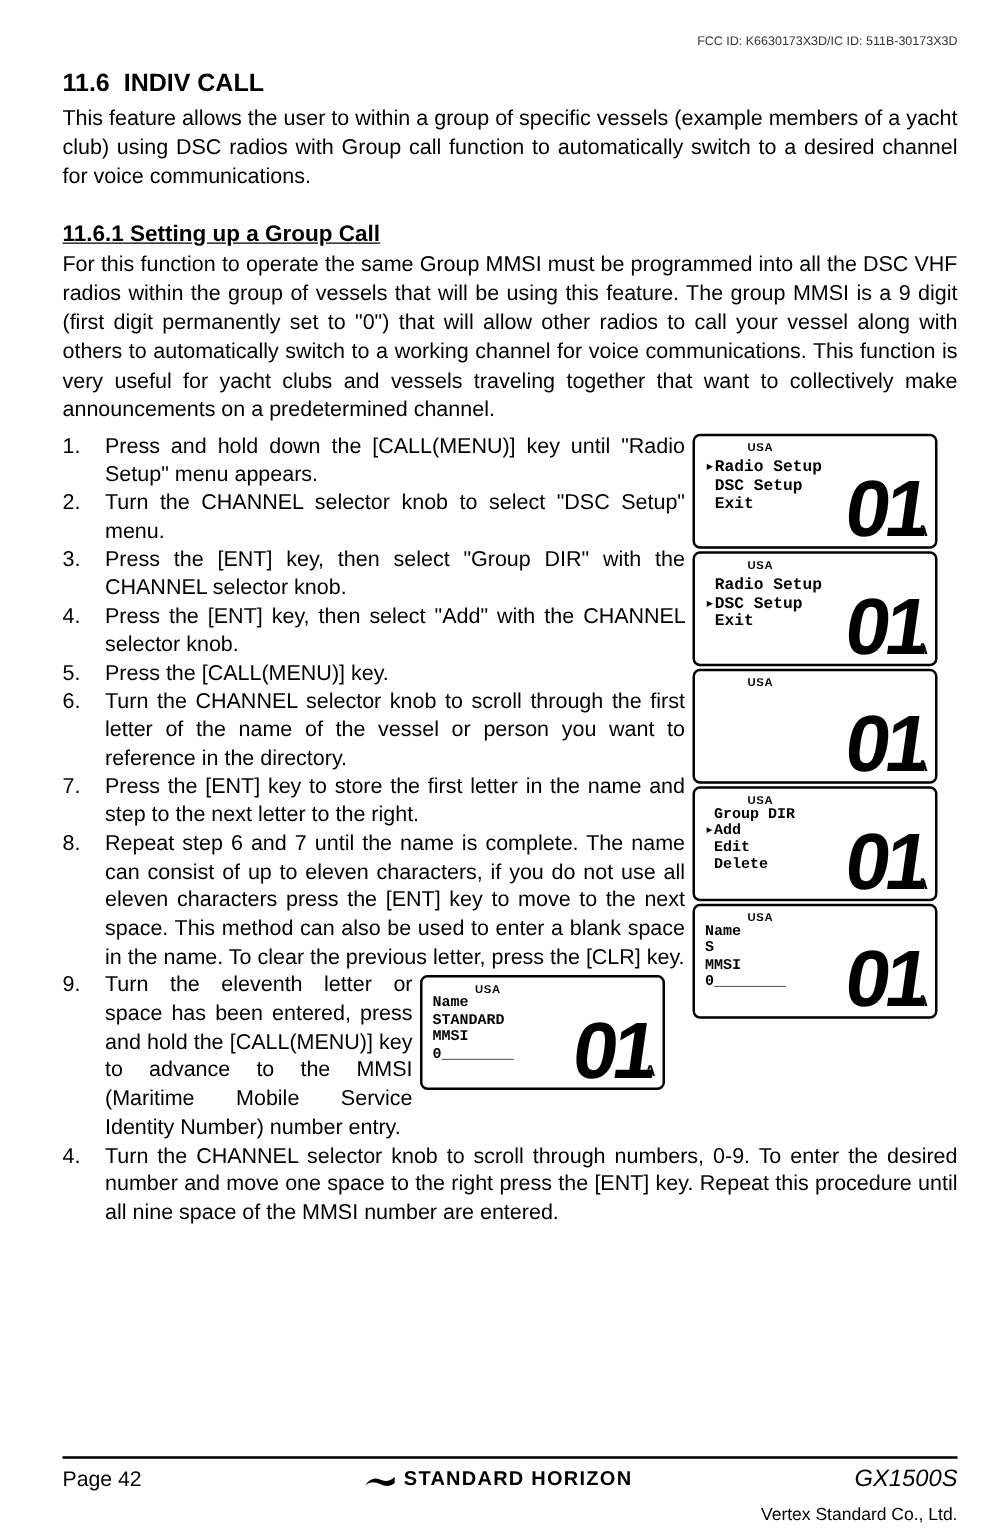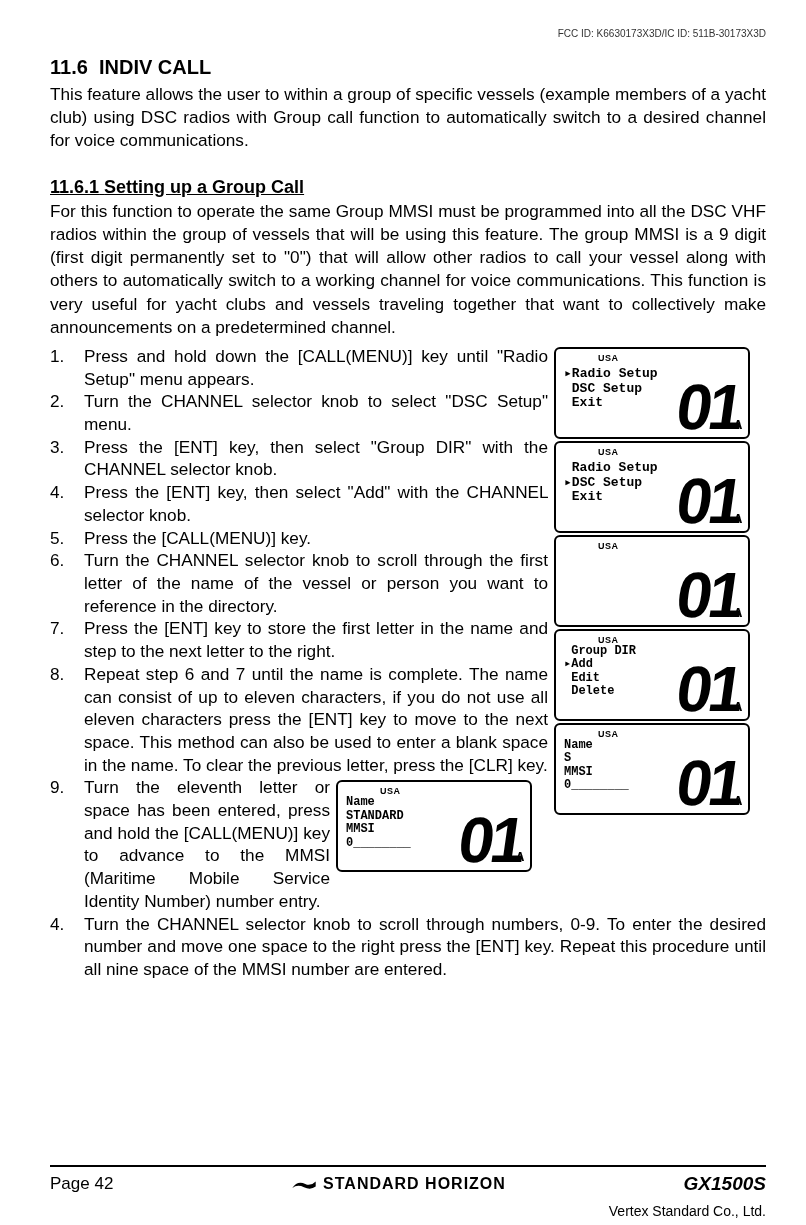--- a/index.html
+++ b/index.html
@@ -135,21 +135,21 @@
     display: flex;
     justify-content: space-between;
     align-items: center;
   }
   .footer .page {
     font-size: 17px;
   }
   .footer .model {
     font-size: 19px;
     font-style: italic;
-    font-weight: bold;
+    font-weight: normal;
   }
   .footer .brand {
     display:flex;
     align-items:center;
     gap:6px;
   }
   .footer .brandtext{
     font-weight:bold;
     font-size:16px;
     letter-spacing:1px;

